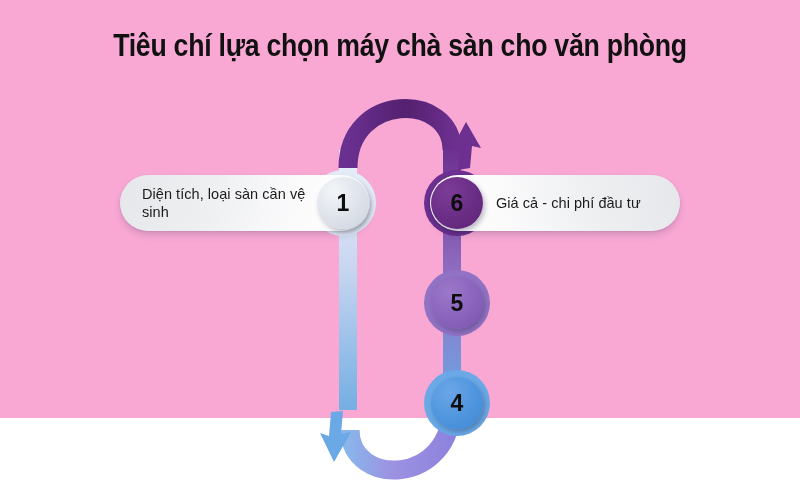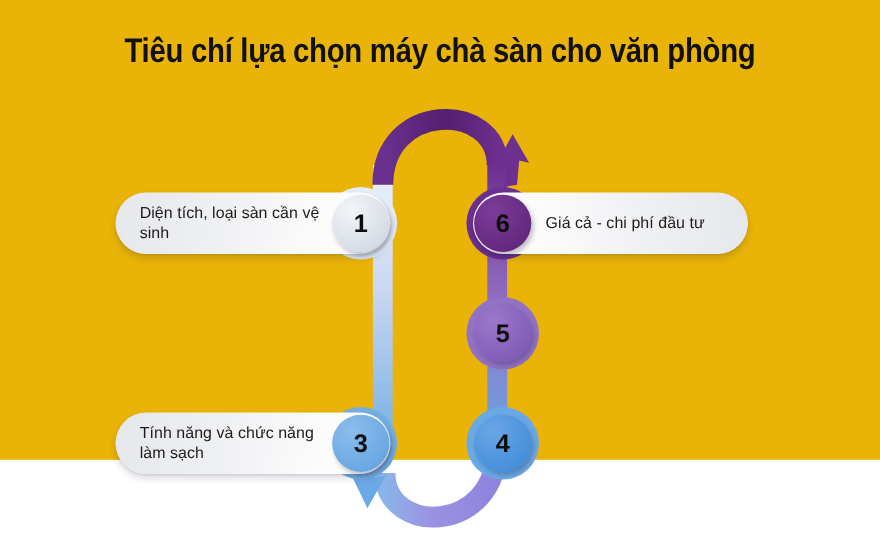--- a/index.html
+++ b/index.html
@@ -9,21 +9,21 @@
     height: 500px;
     background: #ffffff;
     font-family: "Liberation Sans", sans-serif;
     overflow: hidden;
   }
 
   #infographic {
     position: relative;
     width: 800px;
     height: 418px;
-    background: #eab308;
+    background: #f9a8d4;
   }
 
   
   .title {
     position: absolute;
     top: 28px;
     left: 0;
     width: 800px;
     text-align: center;
     font-family: "Liberation Sans", sans-serif;
@@ -45,21 +45,21 @@
     height: 500px;
     z-index: 1;
   }
 
   
   .row {
     position: absolute;
     height: 78px;
     z-index: 3;
   }
-  .row-left  { left: 105px;  width: 250px; }
+  .row-left  { left: 120px;  width: 250px; }
   .row-right { left: 430px;  width: 250px; }
 
   .row-1 { top: 164px; }
   .row-2 { top: 264px; }
   .row-3 { top: 364px; }
 
   
   .ring {
     position: absolute;
     top: 6px;
@@ -179,27 +179,20 @@
 
   <div class="row row-left row-1">
     <div class="ring ring-1"></div>
     <div class="card">
       <div class="card-text">Diện tích, loại sàn cần vệ sinh</div>
     </div>
     <div class="num num-1">1</div>
   </div>
 
 
-  <div class="row row-left row-3">
-    <div class="ring ring-3"></div>
-    <div class="card">
-      <div class="card-text">Tính năng và chức năng làm sạch</div>
-    </div>
-    <div class="num num-3">3</div>
-  </div>
 
   <div class="row row-right row-3">
     <div class="ring ring-4"></div>
     <div class="num num-4">4</div>
   </div>
 
   <div class="row row-right row-2">
     <div class="ring ring-5"></div>
     <div class="num num-5">5</div>
   </div>

